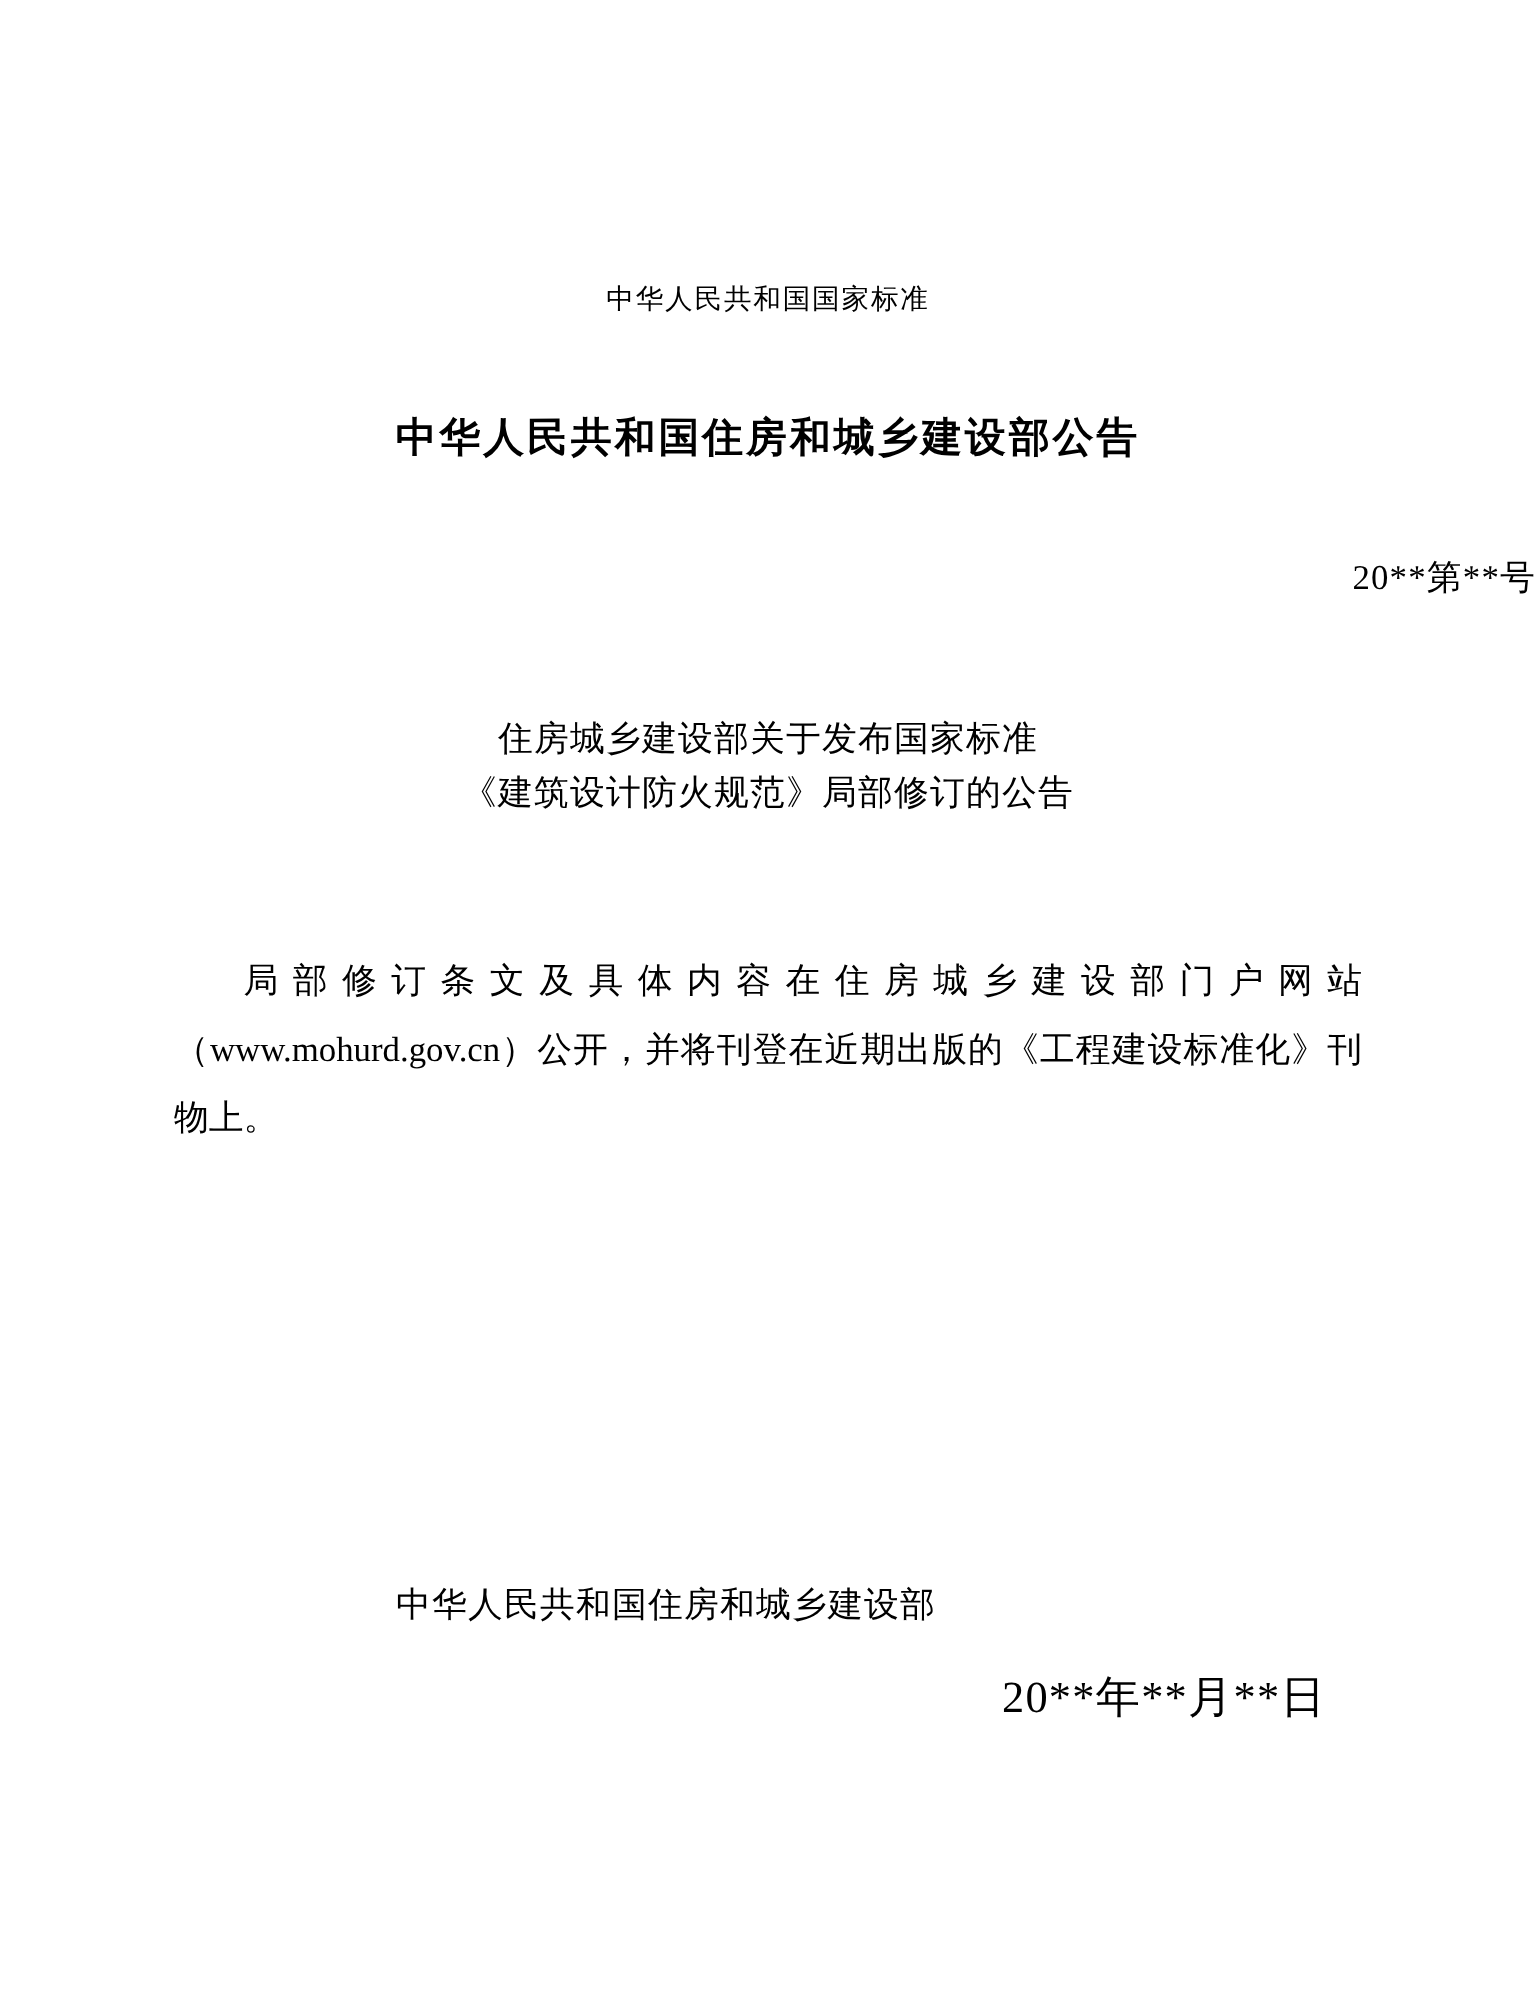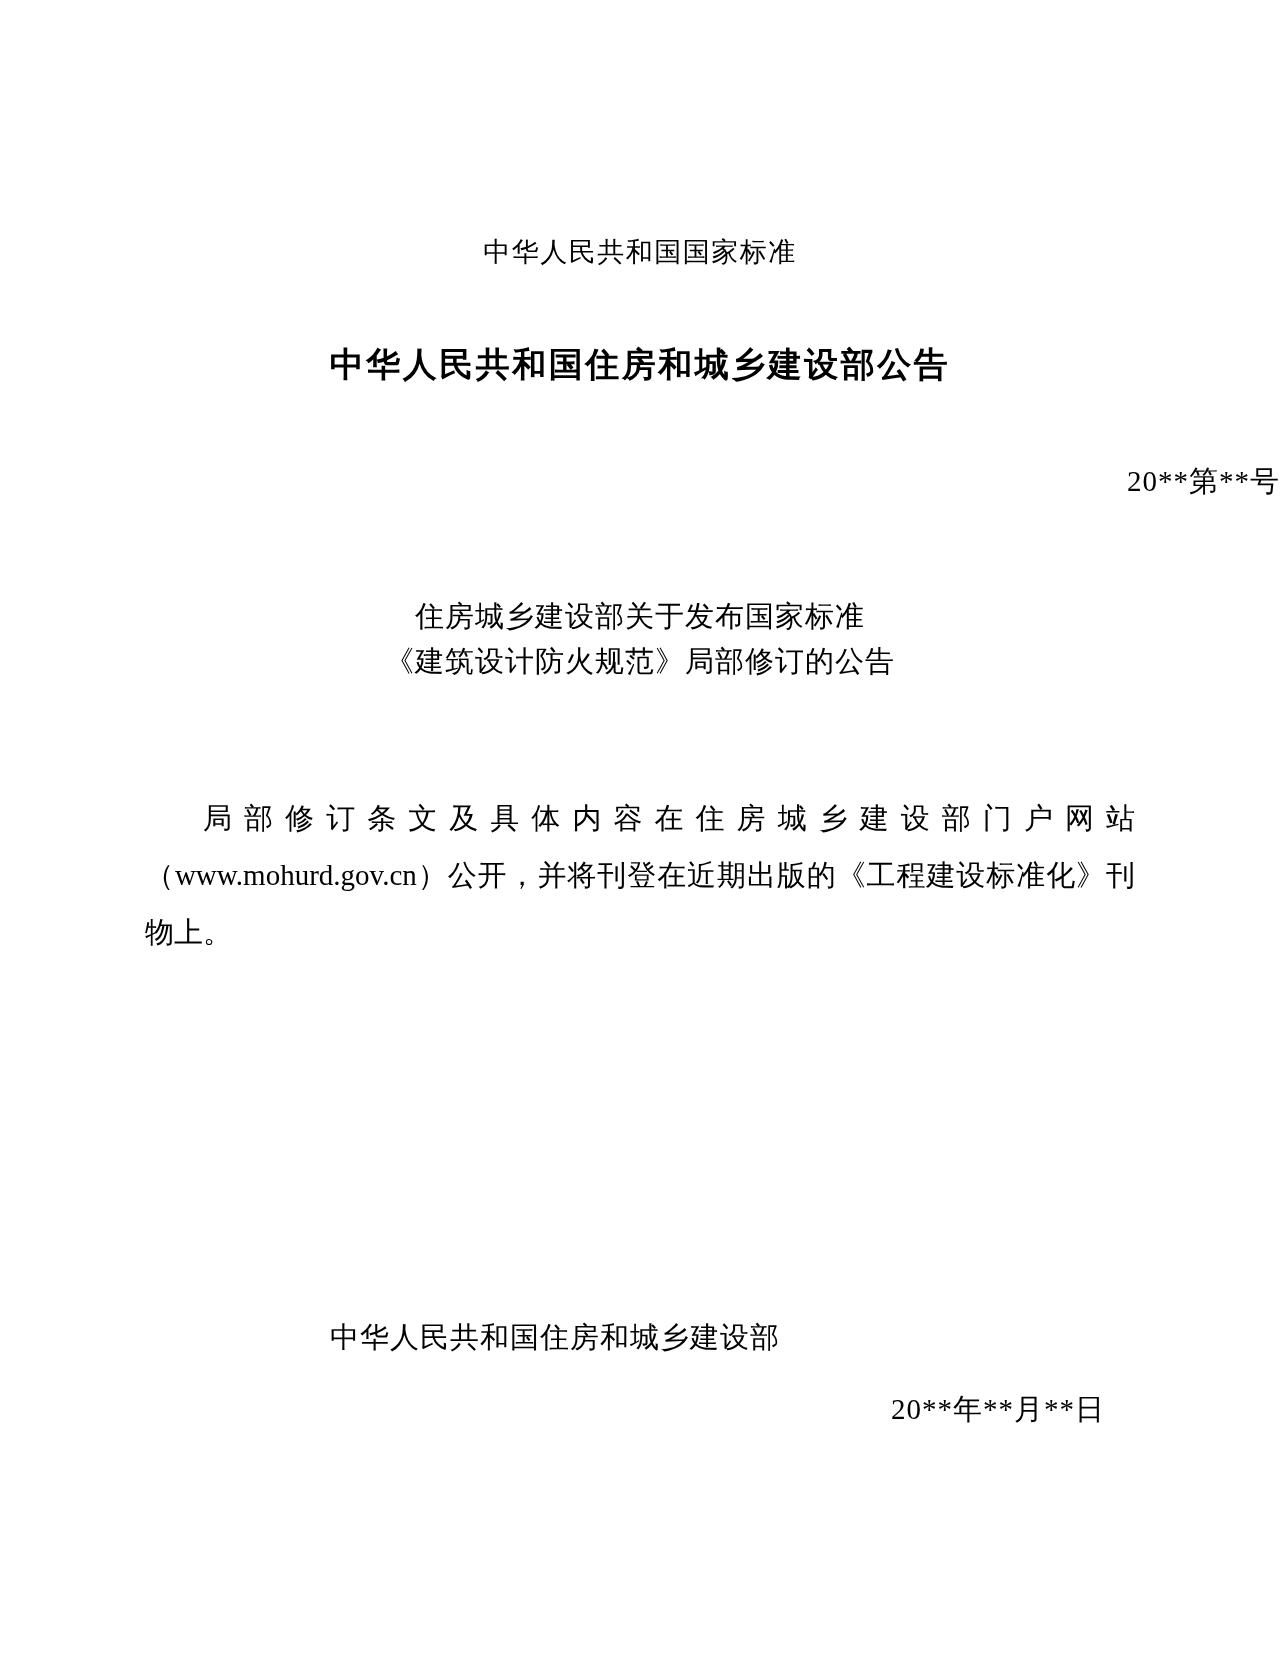--- a/index.html
+++ b/index.html
@@ -19,21 +19,21 @@
     height: 1668px;
     background: #ffffff;
   }
 
   .doc-header {
     position: absolute;
     top: 234px;
     left: 0;
     width: 100%;
     text-align: center;
-    font-size: 27px;
+    font-size: 23px;
     letter-spacing: 1.5px;
     font-family: "Liberation Serif", "DejaVu Serif", serif;
   }
 
   .doc-title {
     position: absolute;
     top: 342px;
     left: 0;
     width: 100%;
     text-align: center;
@@ -89,21 +89,21 @@
     font-size: 29px;
     letter-spacing: 1px;
   }
 
   .doc-date {
     position: absolute;
     top: 1390px;
     left: 0;
     right: 175px;
     text-align: right;
-    font-size: 29px;
+    font-size: 37px;
     letter-spacing: 1px;
     padding-left: 28px;
   }
 </style>
 </head>
 <body>
 
 <div class="page">
 
   <div class="doc-header">中华人民共和国国家标准</div>

